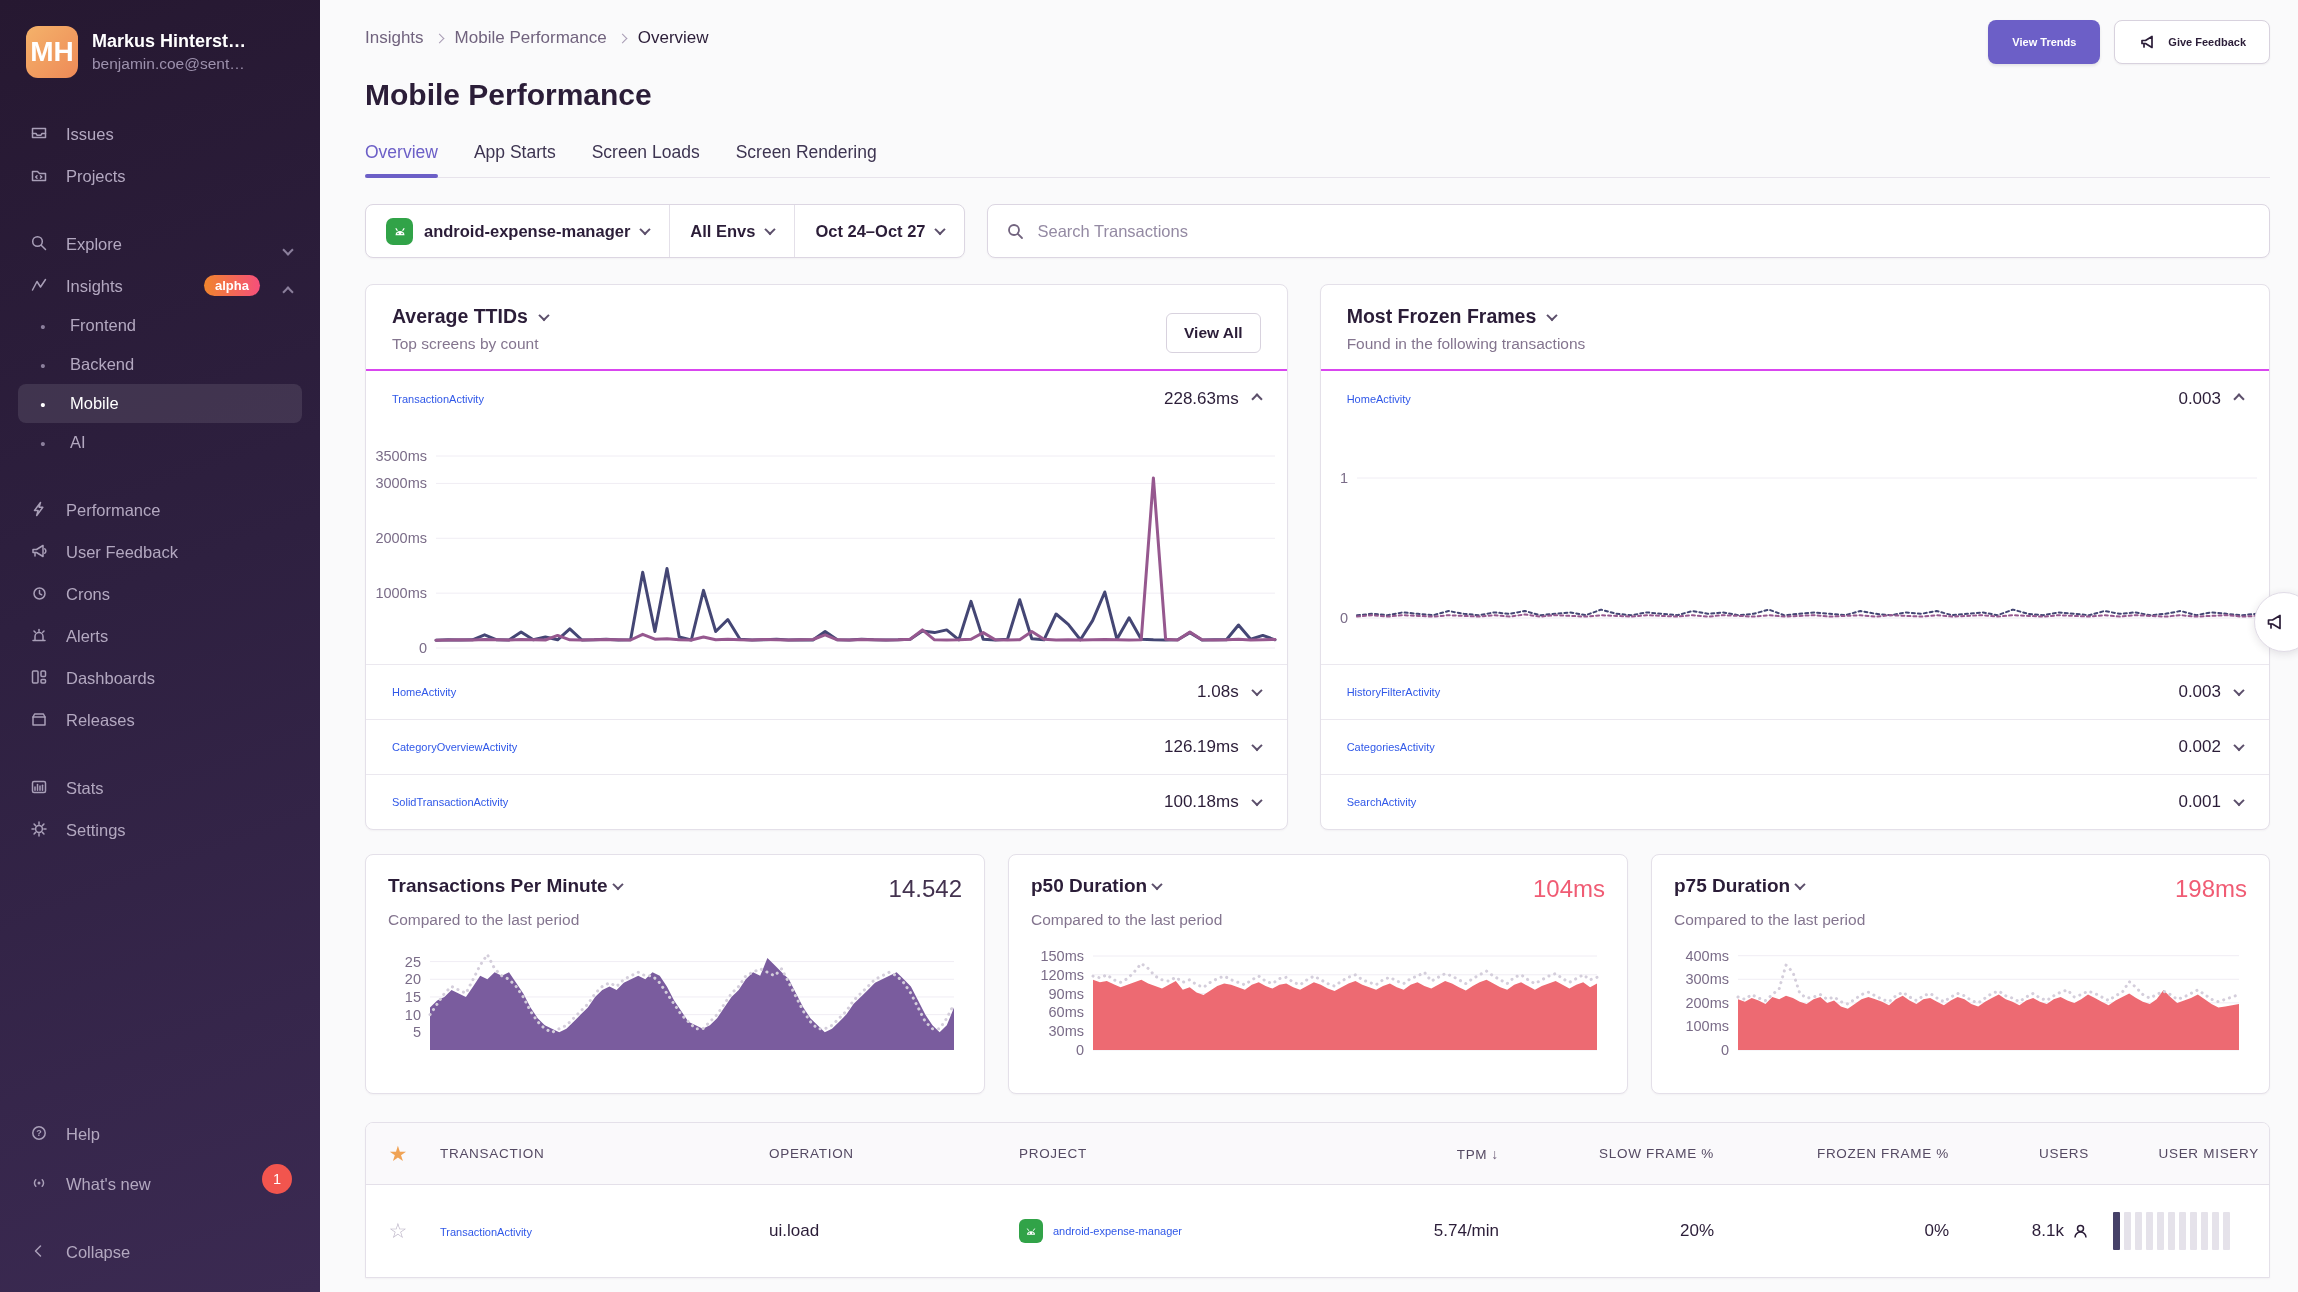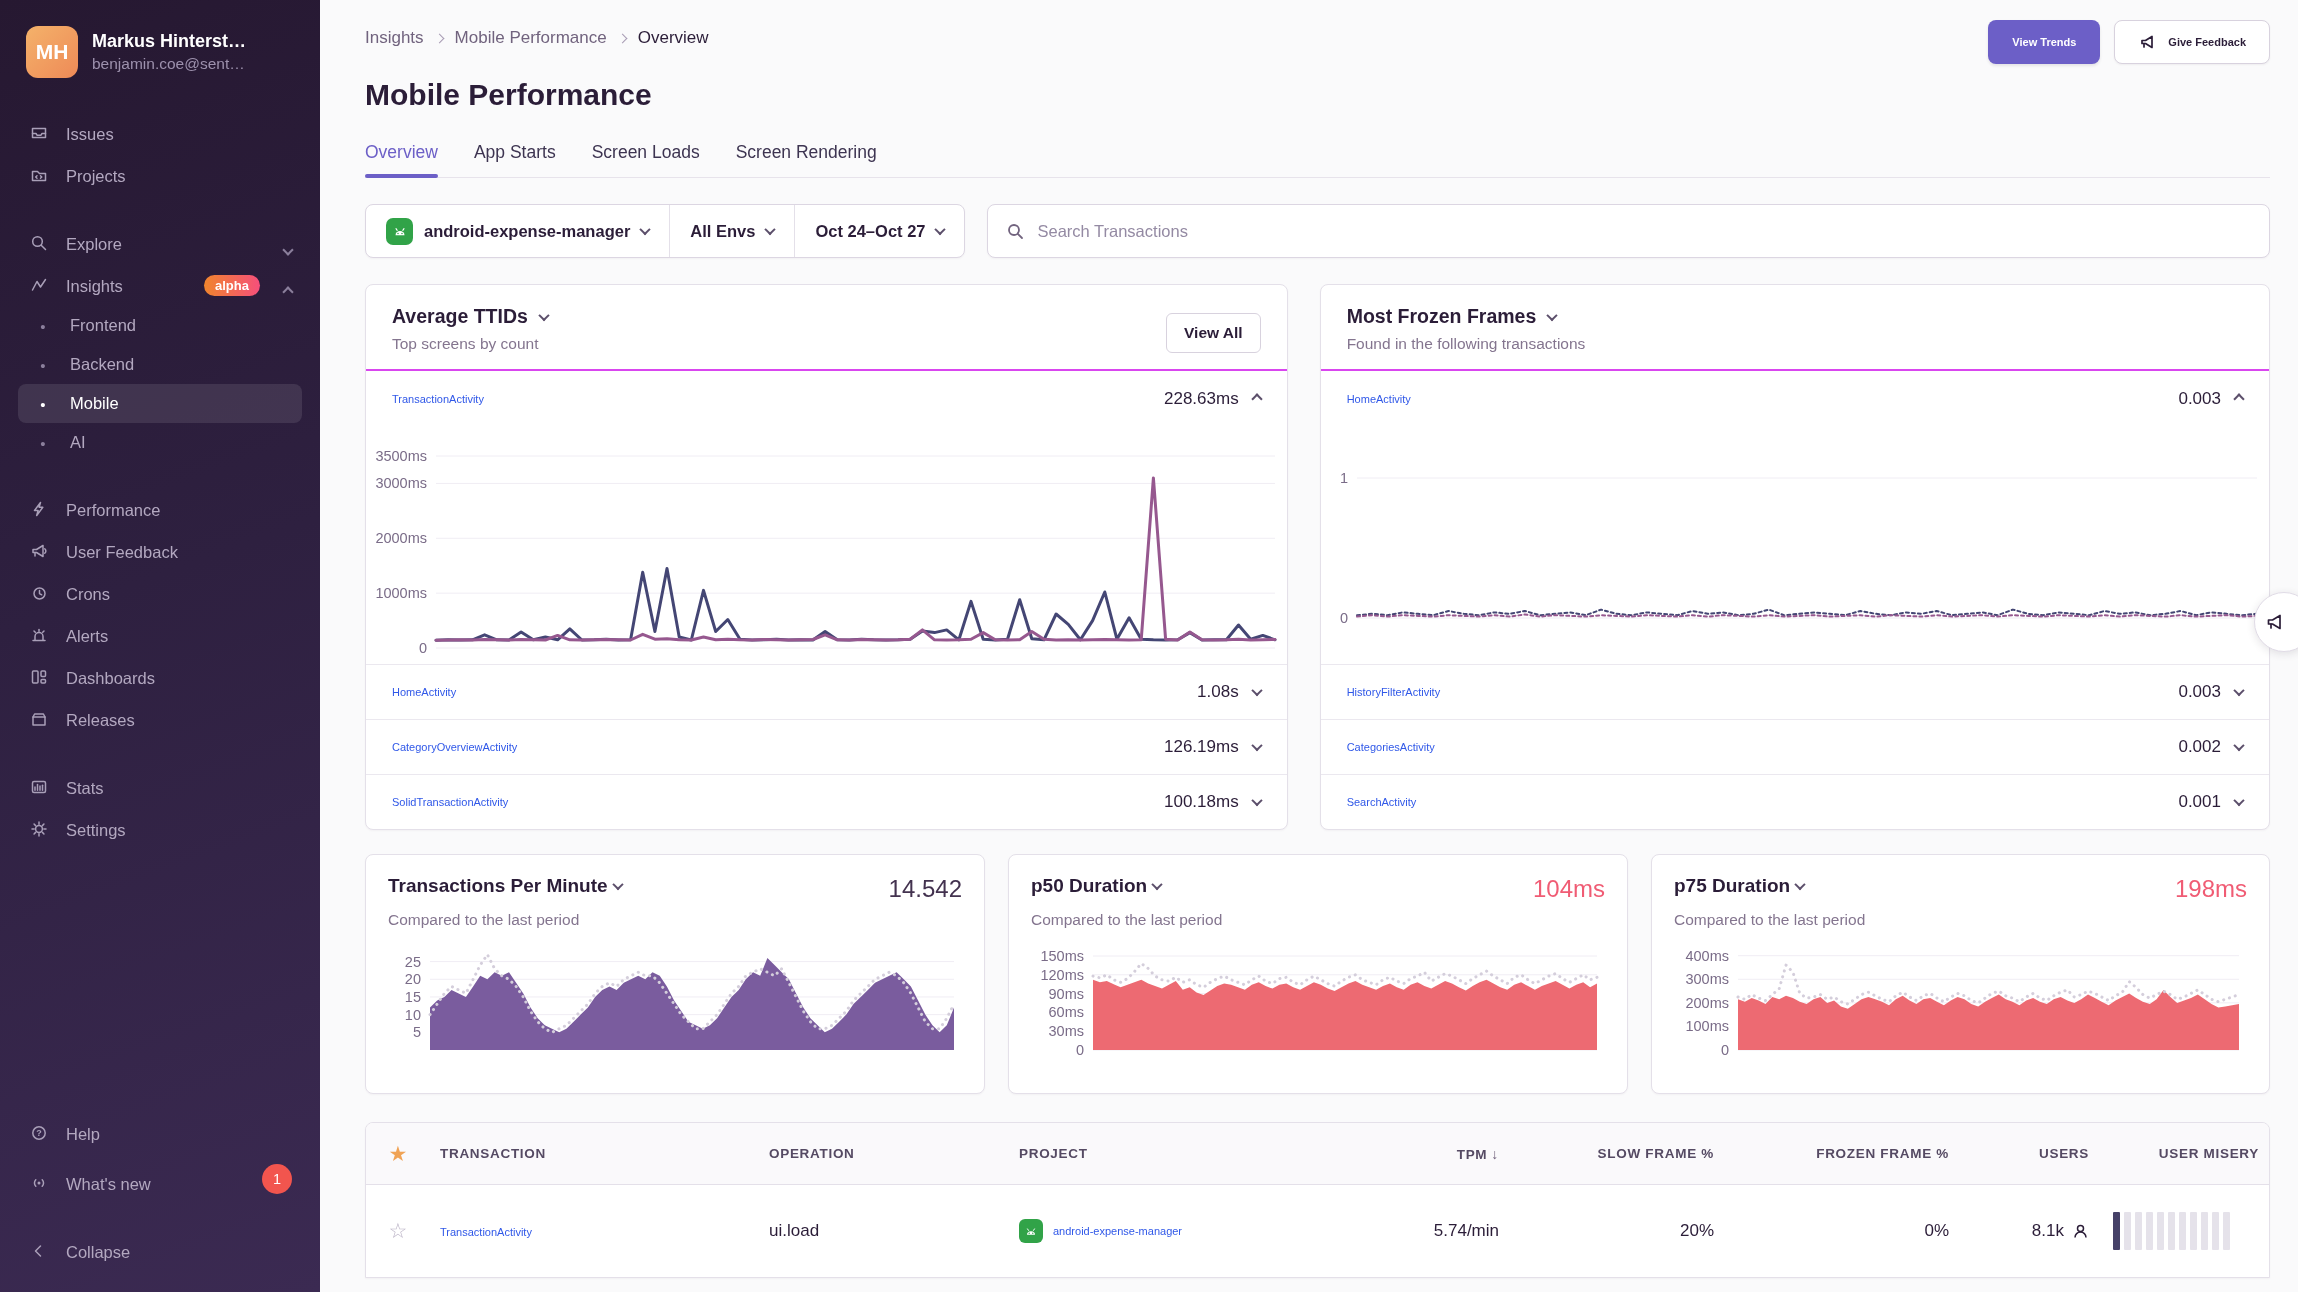--- a/index.html
+++ b/index.html
@@ -4,21 +4,21 @@
 <style>
   * { margin:0; padding:0; box-sizing:border-box; }
   html,body { width:2298px; height:1292px; overflow:hidden; font-family:"Liberation Sans", sans-serif; background:#FAFAFB; }
 
   
   .sidebar { position:fixed; left:0; top:0; width:320px; height:1292px;
     background:linear-gradient(160deg,#261831 0%, #2e2040 45%, #3b2a52 100%);
     color:#B3A8C0; display:flex; flex-direction:column; padding:26px 18px 20px 18px; z-index:5;}
   .user-block { display:flex; gap:14px; align-items:center; padding:0 8px; margin-bottom:34px; cursor:pointer;}
   .avatar { width:52px; height:52px; border-radius:12px; background:linear-gradient(135deg,#F4B26A,#EE8A57);
-    color:#fff; font-weight:bold; font-size:21px; display:flex; align-items:center; justify-content:center; flex:0 0 auto;}
+    color:#fff; font-weight:bold; font-size:28px; display:flex; align-items:center; justify-content:center; flex:0 0 auto;}
   .user-name { color:#fff; font-weight:bold; font-size:18px; white-space:nowrap; overflow:hidden; text-overflow:ellipsis; width:210px;}
   .user-email { color:#9D91AD; font-size:15.5px; white-space:nowrap; overflow:hidden; text-overflow:ellipsis; width:210px; margin-top:3px;}
   .nav { display:flex; flex-direction:column; }
   .nav-item { display:flex; align-items:flex-end; gap:16px; padding:10px 10px; border-radius:8px; font-size:16.5px; cursor:pointer; color:#B3A8C0; position:relative;}
   .nav-item.active { background:rgba(255,255,255,0.10); color:#fff; }
   .nav-gap { height:26px; }
   .nav-icon { width:22px; height:22px; display:flex; align-items:center; justify-content:center; flex:0 0 auto;}
   .nav-icon svg { stroke:#A99FB8; fill:none; stroke-width:1.5; stroke-linecap:round; stroke-linejoin:round; }
   .nav-label { flex:1; }
   .sub-item { padding-left:14px; }
@@ -86,21 +86,21 @@
   .mini-head { display:flex; justify-content:space-between; align-items:flex-start; }
   .mini-title-row { display:flex; align-items:center; gap:6px; }
   .mini-title { font-size:19px; font-weight:bold; color:#2B1D38;}
   .mini-value { font-size:24px; color:#43324F; }
   .mini-value.red { color:#F05C74; }
   .mini-sub { font-size:15.5px; color:#84758F; margin-top:8px; }
 
   .table-card { margin-top:28px; background:#fff; border:1px solid #E4E0E9; border-radius:8px 8px 0 0; box-shadow:0 1px 2px rgba(43,34,51,0.04); overflow:hidden;}
   .tgrid { display:grid; grid-template-columns:64px 1fr 250px 330px 170px 215px 235px 140px 170px; align-items:center; }
   .thead { background:#FAF9FB; border-bottom:1px solid #E4E0E9; height:62px; }
-  .th { font-size:13.5px; font-weight:bold; letter-spacing:0.7px; color:#554A63; padding:0 10px;}
+  .th { font-size:13.5px; font-weight:normal; letter-spacing:0.7px; color:#554A63; padding:0 10px;}
   .th.right, .td.right { text-align:right; justify-self:stretch;}
   .trow { height:92px; }
   .td { font-size:17px; color:#2B1D38; padding:0 10px; }
   .star-hd { color:#F0A355; font-size:21px; text-align:center;}
   .star-row { color:#BCB4C7; font-size:21px; text-align:center; cursor:pointer;}
   .proj-cell { display:flex; align-items:center; gap:10px; }
   .users-cell { display:flex; align-items:center; gap:8px; justify-content:flex-end;}
   .users-cell svg { stroke:#2B1D38; fill:none; stroke-width:1.5;}
   .misery { display:flex; gap:4px; align-items:center; padding-left:14px;}
   .misery .bar { width:7px; height:38px; background:#E5E2EA; border-radius:1px;}

